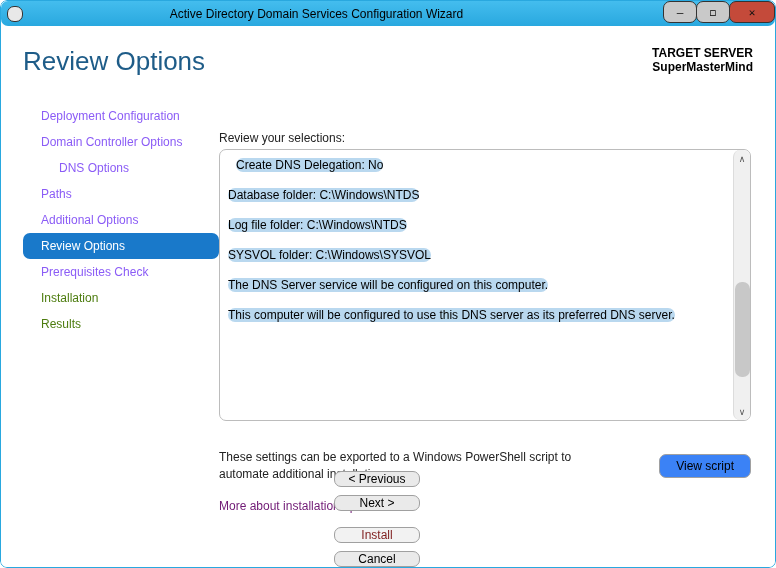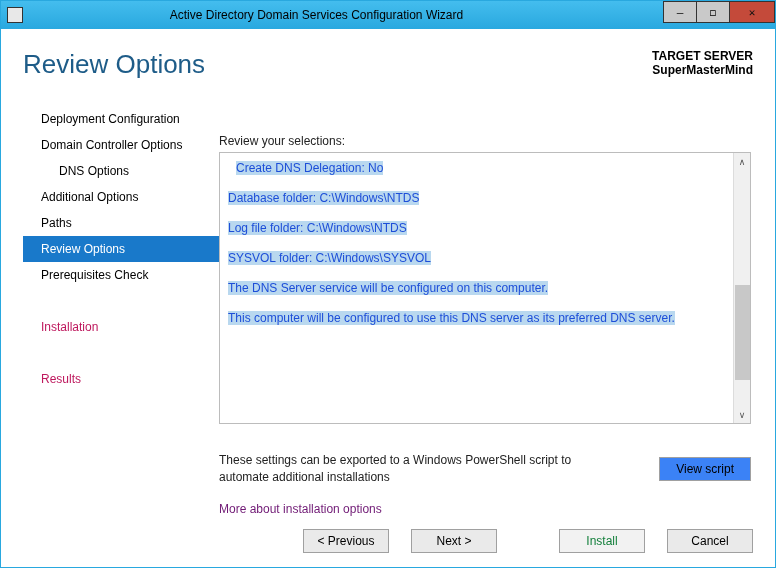--- a/index.html
+++ b/index.html
@@ -1,15 +1,15 @@
 <!DOCTYPE html>
 <html><head>
 <meta charset="utf-8">
 <style>
-  * { box-sizing: border-box; margin: 0; padding: 0; }
+  * { box-sizing: border-box; margin: 0; padding: 0; border-radius: 7px; }
   body {
     font-family: "Segoe UI", Tahoma, sans-serif;
     background: #fff;
     width: 776px;
     height: 568px;
     overflow: hidden;
   }
   .window {
     border: 1px solid #29a8df;
     width: 776px;
@@ -82,31 +82,31 @@
     display: flex;
     overflow: hidden;
   }
   .sidebar {
     width: 196px;
     padding-top: 4px;
   }
   .sidebar .item {
     font-size: 12px;
     padding: 6px 0 6px 18px;
-    color: #000000;
+    color: #8b5cf6;
     cursor: default;
   }
   .sidebar .item.indent { padding-left: 36px; }
   .sidebar .item.sel {
     background: #1979ca;
     color: #fff;
     margin-left: 0;
     padding-left: 18px;
   }
-  .sidebar .item.disabled { color: #be185d; margin-top: 26px; }
+  .sidebar .item.disabled { color: #4d7c0f; }
   .content {
     flex: 1;
     display: flex;
     flex-direction: column;
     font-size: 12px;
     color: #222;
     padding-right: 2px;
   }
   .content .label-row { margin-bottom: 4px; margin-top: 32px; }
   .review-box {
@@ -117,21 +117,21 @@
     display: flex;
   }
   .review-inner {
     flex: 1;
     padding: 6px 10px 6px 8px;
     overflow: hidden;
     line-height: 1.5;
   }
   .review-inner p {
     margin-bottom: 12px;
-    color: #1d4ed8;
+    color: #000000;
   }
   .review-inner p span.hl {
     background: #b9d8ef;
   }
   .vscroll {
     width: 17px;
     background: #f0f0f0;
     border-left: 1px solid #dcdcdc;
     display: flex;
     flex-direction: column;
@@ -173,32 +173,33 @@
     font-size: 12px;
   }
   .footer {
     height: 54px;
     border-top: 0;
     display: flex;
     align-items: center;
     justify-content: flex-end;
     padding-right: 22px;
     background: #fff;
-    gap: 22px;
+    gap: 8px;
+    flex-direction: column;
   }
   .footer button {
     min-width: 86px;
     height: 24px;
     border: 1px solid #a0a0a0;
     background: #eaeaea;
     font-size: 12px;
     font-family: inherit;
   }
   .footer button:disabled {
-    color: #15803d;
+    color: #7f1d1d;
     background: #f2f2f2;
   }
   .footer .spacer { width: 18px; }
 </style>
 </head>
 <body>
 
 <div class="window">
 
   <div class="titlebar">
@@ -220,22 +221,22 @@
         <div class="name">SuperMasterMind</div>
       </div>
     </div>
 
     <div class="main">
 
       <div class="sidebar">
         <div class="item">Deployment Configuration</div>
         <div class="item">Domain Controller Options</div>
         <div class="item indent">DNS Options</div>
+        <div class="item">Paths</div>
         <div class="item">Additional Options</div>
-        <div class="item">Paths</div>
         <div class="item sel">Review Options</div>
         <div class="item">Prerequisites Check</div>
         <div class="item disabled">Installation</div>
         <div class="item disabled">Results</div>
       </div>
 
       <div class="content">
         <div class="label-row">Review your selections:</div>
 
         <div class="review-box">

